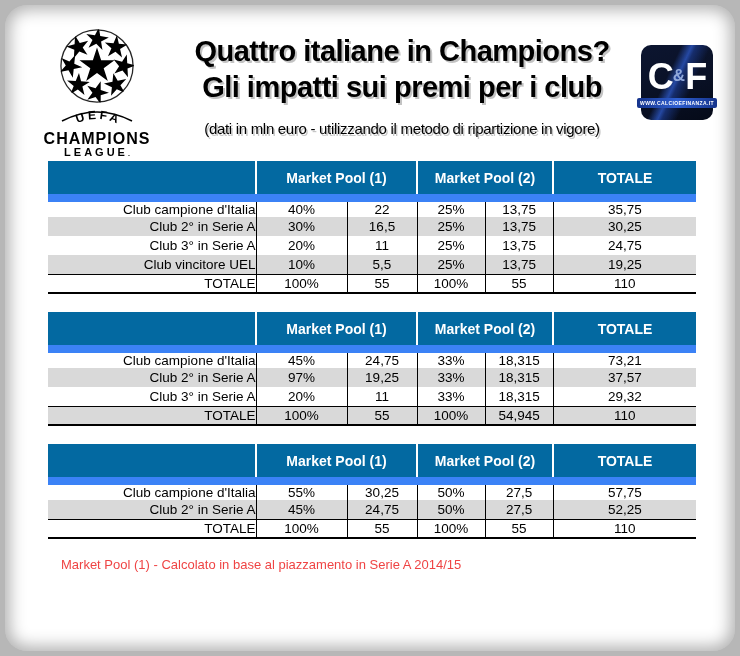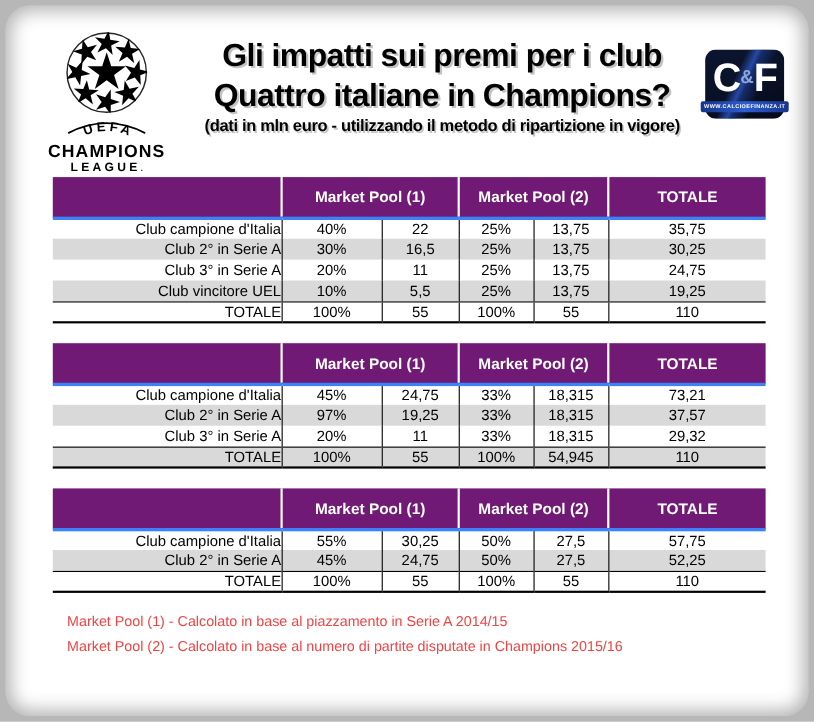--- a/index.html
+++ b/index.html
@@ -18,46 +18,46 @@
   .ucl-logo { width:152px; text-align:center; color:#000; }
   .ucl-logo svg { display:block; margin:0 auto; }
   .ucl-arc { margin-top:-4px; }
   .ucl-champions { font-size:16px; font-weight:700; letter-spacing:1px; line-height:15px; }
   .ucl-league { font-size:11px; font-weight:700; letter-spacing:3px; line-height:12px; }
   .ucl-mark { font-size:7px; letter-spacing:0; }
 
   .title-block { flex:1; text-align:center; padding-top:8px; }
   .title-line { font-size:29px; font-weight:700; color:#000; line-height:36px;
                 text-shadow:2px 2px 0 #c3c3c3; letter-spacing:-0.5px; }
-  .subtitle { margin-top:1px; font-size:15px; font-weight:700; color:#000;
+  .subtitle { margin-top:15px; font-size:15px; font-weight:400; color:#000;
               text-shadow:1.5px 1.5px 0 #c6c6c6; letter-spacing:-0.3px; }
 
   .cf-wrap { width:92px; padding-top:20px; }
   .cf-box {
-    width:72px; height:63px; margin:0 auto; border-radius:10px;
+    width:72px; height:75px; margin:0 auto; border-radius:10px;
     background:
       linear-gradient(115deg, rgba(42,82,184,0) 38%, rgba(42,82,184,0.85) 48%, rgba(23,48,116,0.9) 52%, rgba(42,82,184,0) 66%),
       linear-gradient(160deg, #0c1530 0%, #0a1228 45%, #050a18 100%);
     display:flex; flex-direction:column; align-items:center; justify-content:center;
   }
   .cf-text { color:#fff; font-size:36px; font-weight:700; line-height:36px; letter-spacing:-1px; }
   .cf-amp { font-size:17px; font-weight:700; color:#90a8da; vertical-align:8px; letter-spacing:0; }
   .cf-site { margin-top:3px; font-size:5px; font-weight:700; color:#fff; letter-spacing:0.4px;
              background:linear-gradient(90deg,#16348c,#2e5ed0,#16348c);
              padding:2px 3px; border-radius:2px; white-space:nowrap; }
 
   
   .datatable { margin:18px 0 0 43px; border-collapse:collapse; table-layout:fixed;
                width:648px; }
   .datatable.first { margin-top:14px; }
   col.c-label { width:208px; } col.c-p1 { width:91px; } col.c-v1 { width:70px; }
   col.c-p2 { width:68px; } col.c-v2 { width:68px; } col.c-tot { width:143px; }
 
-  thead th { background:#701a75; color:#fff; font-size:14px; font-weight:700;
-             height:37px; border-left:2px solid #fff; border-bottom:3px solid #3b82f6; }
+  thead th { background:#0369a1; color:#fff; font-size:14px; font-weight:700;
+             height:37px; border-left:2px solid #fff; border-bottom:8px solid #3b82f6; }
   thead th:first-child { border-left:none; }
 
   tbody td { height:19px; font-size:13.5px; color:#000; text-align:center;
              border-left:1px solid #000; padding:0; white-space:nowrap; }
   tbody td:first-child { text-align:right; padding-left:7px; border-left:none; }
   tbody tr:nth-child(even) { background:#D9D9D9; }
   tbody tr:last-child td { border-top:1px solid #000; border-bottom:2px solid #000; }
 
   
   .footnotes { margin:15px 0 0 56px; font-size:13px; color:#ef4444; line-height:22.5px; }
@@ -98,22 +98,22 @@
           <path d="M8,14 Q43,-4 78,14" fill="none" stroke="#000" stroke-width="1.6"></path>
           <text font-size="12" font-weight="bold" fill="#000" letter-spacing="3">
             <textPath href="#arcpath" startOffset="8">UEFA</textPath>
           </text>
         </svg>
         <div class="ucl-champions">CHAMPIONS</div>
         <div class="ucl-league"><span>LEAGUE</span><span class="ucl-mark">.</span></div>
       </div>
 
       <div class="title-block">
+        <div class="title-line">Quattro italiane in Champions?</div>
         <div class="title-line">Gli impatti sui premi per i club</div>
-        <div class="title-line">Quattro italiane in Champions?</div>
         <div class="subtitle">(dati in mln euro - utilizzando il metodo di ripartizione in vigore)</div>
       </div>
 
       <div class="cf-wrap">
         <div class="cf-box">
           <div class="cf-text"><span>C</span><span class="cf-amp">&amp;</span><span>F</span></div>
           <div class="cf-site">WWW.CALCIOEFINANZA.IT</div>
         </div>
       </div>
     </div>
@@ -272,17 +272,16 @@
             <td>55</td>
             <td>100%</td>
             <td>55</td>
             <td>110</td>
           </tr>
         </tbody>
     </table>
 
     <div class="footnotes">
       <div>Market Pool (1) - Calcolato in base al piazzamento in Serie A 2014/15</div>
-      <div>Market Pool (2) - Calcolato in base al numero di partite disputate in Champions 2015/16</div>
     </div>
 
   </div>
 </div>
 
 </body></html>

